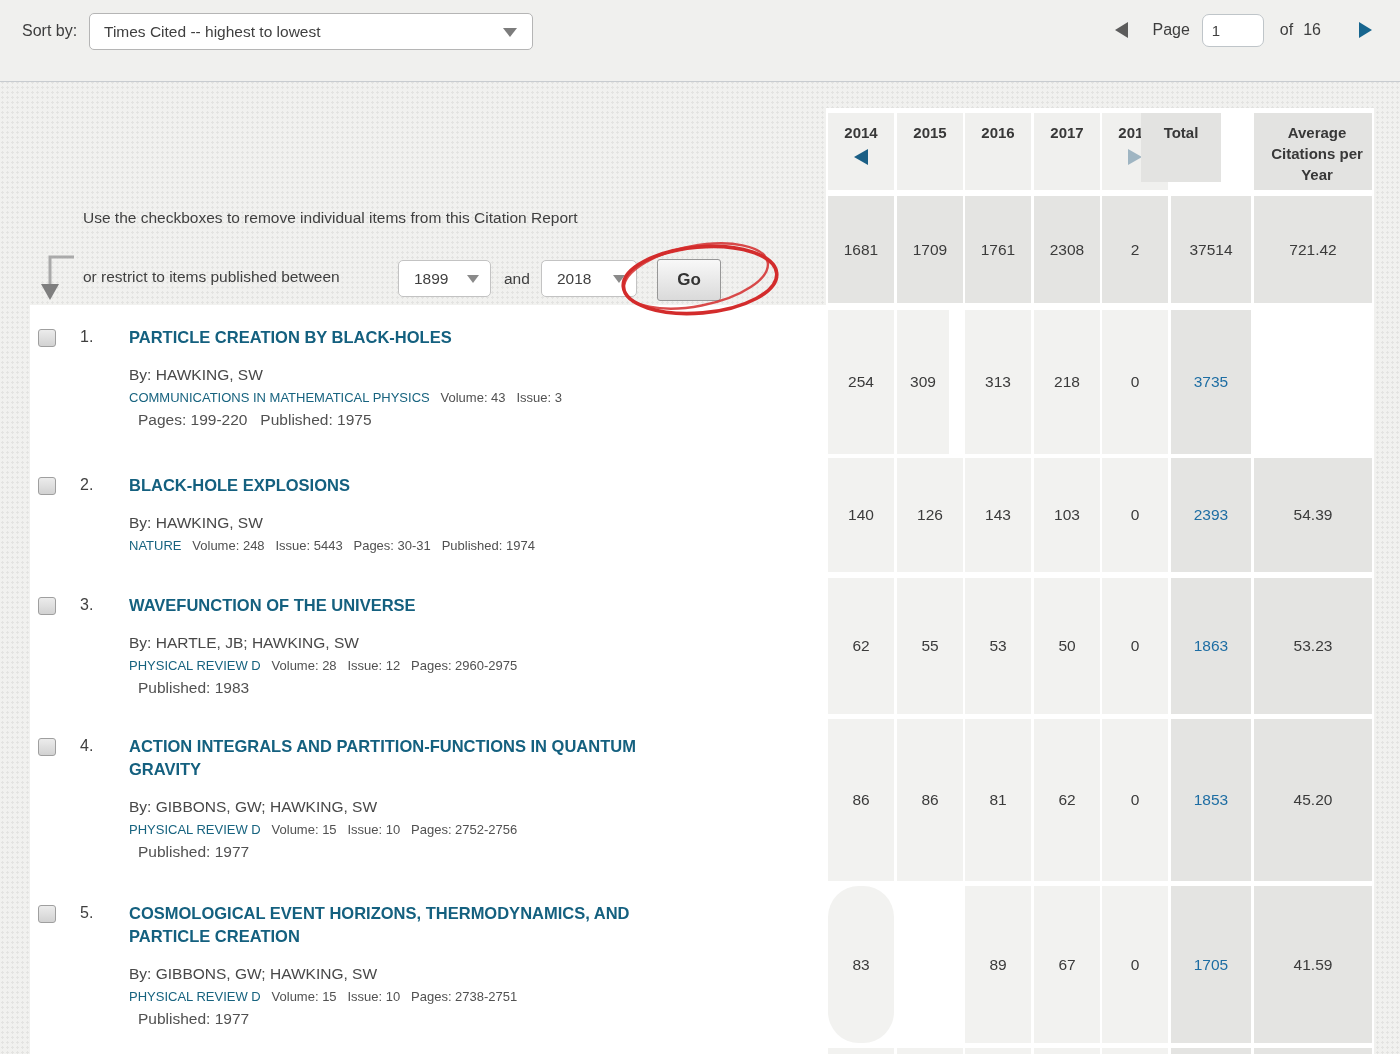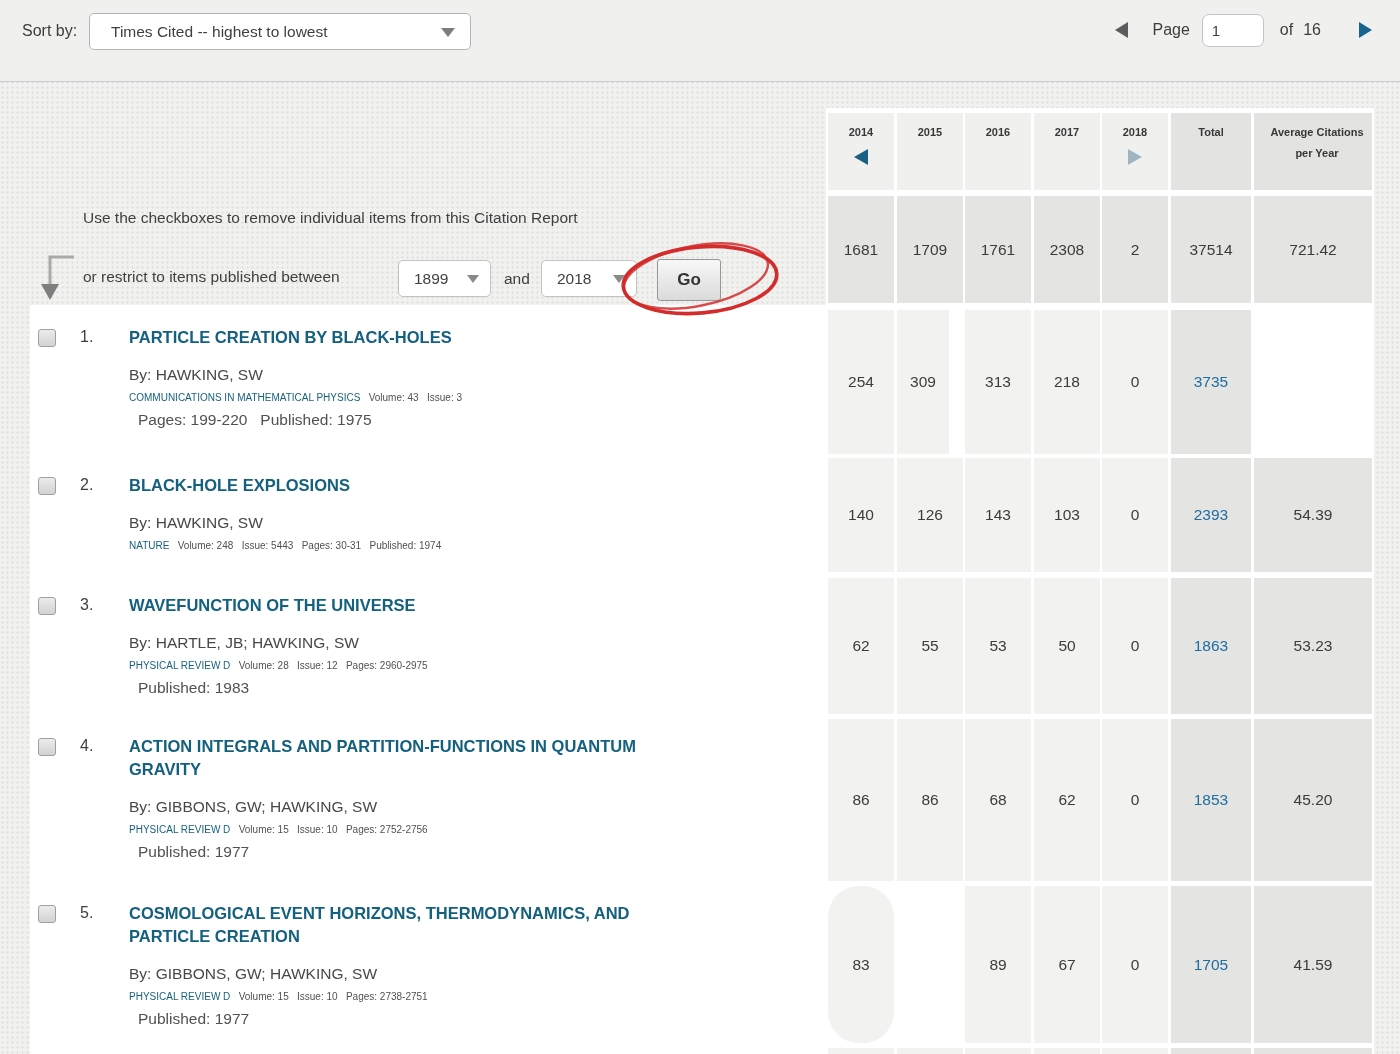--- a/index.html
+++ b/index.html
@@ -7,23 +7,23 @@
     position:relative; width:1400px; height:1054px; overflow:hidden;
     font-family:"Liberation Sans","DejaVu Sans",sans-serif;
     background-color:#f1f1ef;
     background-image:radial-gradient(circle,#e3e3e1 1px, rgba(0,0,0,0) 1.1px);
     background-size:5px 5px;
   }
   
   .topbar{position:absolute;left:0;top:0;width:1400px;height:81px;
     background:#f0f0ee;border-bottom:1px solid #c8ccd0;}
   .sort-label{position:absolute;left:22px;top:22px;font-size:16px;color:#3d3d3d;}
-  .sort-select{position:absolute;left:89px;top:13px;width:382px;height:37px;background:#fff;
+  .sort-select{position:absolute;left:89px;top:13px;width:444px;height:37px;background:#fff;
     border:1px solid #b5b5b5;border-radius:5px;box-sizing:border-box;
-    display:flex;align-items:center;padding-left:21px;font-size:15.5px;color:#3f3f3f;cursor:pointer;}
+    display:flex;align-items:center;padding-left:14px;font-size:15.5px;color:#3f3f3f;cursor:pointer;}
   .tri-down{width:0;height:0;border-left:7px solid transparent;border-right:7px solid transparent;
     border-top:9px solid #7c7c7c;}
   .sort-select .tri-down{position:absolute;right:15px;top:14px;}
   .pager{position:absolute;right:28px;top:10px;height:40px;display:flex;align-items:center;}
   .tri-left{width:0;height:0;border-top:8px solid transparent;border-bottom:8px solid transparent;
     border-right:13px solid #5c5c5c;cursor:pointer;}
   .tri-right{width:0;height:0;border-top:8px solid transparent;border-bottom:8px solid transparent;
     border-left:13px solid #17658e;cursor:pointer;}
   .page-label{font-size:16px;color:#3d3d3d;margin:0 12px 0 24px;}
   .page-input{width:62px;height:33px;border:1px solid #bfc5c9;border-radius:7px;background:#fff;
@@ -49,37 +49,37 @@
   .go-annot{position:absolute;left:610px;top:234px;width:180px;height:94px;pointer-events:none;z-index:5;}
 
   
   .list-panel{position:absolute;left:30px;top:305px;width:796px;height:749px;background:#ffffff;}
   .grid-panel{position:absolute;left:826px;top:108px;width:548px;height:946px;background:#ffffff;}
 
   
   .cell{position:absolute;display:flex;align-items:center;justify-content:center;
     font-size:15.5px;color:#3b3b3b;}
   .hcell{position:absolute;box-sizing:border-box;display:flex;flex-direction:column;align-items:center;
-    padding-top:9px;font-weight:bold;font-size:11px;color:#383838;text-align:center;line-height:21px;}
+    padding-top:9px;font-weight:bold;font-size:15px;color:#383838;text-align:center;line-height:21px;}
   .total-link{color:#1d6da3;text-decoration:none;cursor:pointer;}
   .sort-tri-left{margin-top:6px;width:0;height:0;border-top:8px solid transparent;
     border-bottom:8px solid transparent;border-right:14px solid #1b5f85;cursor:pointer;}
   .sort-tri-right{margin-top:6px;width:0;height:0;border-top:8px solid transparent;
     border-bottom:8px solid transparent;border-left:14px solid #9fb5c2;cursor:pointer;}
 
   
   .entry{position:absolute;left:30px;width:796px;}
   .entry .cb{position:absolute;left:8px;top:3px;width:16px;height:16px;border:1px solid #9f9f9f;
     border-radius:3px;background:linear-gradient(#ececec,#d2d2d2);cursor:pointer;}
   .entry .num{position:absolute;left:50px;top:2px;font-size:16px;color:#3f3f3f;}
   .entry .etext{position:absolute;left:99px;top:0;width:690px;}
   .title-link{display:block;max-width:525px;font-size:16.5px;font-weight:bold;color:#14607f;
     line-height:23px;text-decoration:none;cursor:pointer;}
   .byline{margin-top:15px;font-size:15.5px;color:#484848;line-height:22px;white-space:pre-wrap;}
-  .jline{font-size:10px;line-height:23px;white-space:pre-wrap;}
+  .jline{font-size:13px;line-height:23px;white-space:pre-wrap;}
   .jlink{color:#17637f;text-decoration:none;cursor:pointer;}
   .jmeta{color:#515151;}
   .line2{font-size:15.5px;color:#515151;line-height:22px;padding-left:9px;white-space:pre-wrap;}
 </style>
 </head>
 <body>
 
 <div id="screen">
 
   <div class="topbar">
@@ -132,21 +132,21 @@
     <div class="hcell" style="left: 965px; top: 113px; width: 66px; height: 77px; background: rgb(240, 240, 238);">
       <span>2016</span>
     </div>
     <div class="hcell" style="left: 1034px; top: 113px; width: 66px; height: 77px; background: rgb(240, 240, 238);">
       <span>2017</span>
     </div>
     <div class="hcell" style="left: 1102px; top: 113px; width: 66px; height: 77px; background: rgb(240, 240, 238);">
       <span>2018</span>
       <span class="sort-tri-right"></span>
     </div>
-    <div class="hcell" style="left: 1171px; top: 113px; width: 80px; height: 77px; background: rgb(227, 227, 225);">Total</div>
+    <div class="hcell" style="left: 1141px; top: 113px; width: 80px; height: 69px; background: rgb(227, 227, 225);">Total</div>
     <div class="hcell" style="left: 1254px; top: 113px; width: 118px; height: 77px; background: rgb(227, 227, 225); padding-left: 10px; padding-right: 2px;">Average Citations per Year</div>
     <div class="cell" style="left: 828px; top: 196px; width: 66px; height: 107px; background: rgb(228, 228, 226);">1681</div>
     <div class="cell" style="left: 897px; top: 196px; width: 66px; height: 107px; background: rgb(228, 228, 226);">1709</div>
     <div class="cell" style="left: 965px; top: 196px; width: 66px; height: 107px; background: rgb(228, 228, 226);">1761</div>
     <div class="cell" style="left: 1034px; top: 196px; width: 66px; height: 107px; background: rgb(228, 228, 226);">2308</div>
     <div class="cell" style="left: 1102px; top: 196px; width: 66px; height: 107px; background: rgb(228, 228, 226);">2</div>
     <div class="cell" style="left: 1171px; top: 196px; width: 80px; height: 107px; background: rgb(228, 228, 226);">37514</div>
     <div class="cell" style="left: 1254px; top: 196px; width: 118px; height: 107px; background: rgb(228, 228, 226);">721.42</div>
     <div class="cell" style="left: 828px; top: 310px; width: 66px; height: 144px; background: rgb(242, 242, 240);">254</div>
     <div class="cell" style="left: 897px; top: 310px; width: 52px; height: 144px; background: rgb(242, 242, 240);">309</div>
@@ -169,21 +169,21 @@
     <div class="cell" style="left: 897px; top: 578px; width: 66px; height: 136px; background: rgb(242, 242, 240);">55</div>
     <div class="cell" style="left: 965px; top: 578px; width: 66px; height: 136px; background: rgb(242, 242, 240);">53</div>
     <div class="cell" style="left: 1034px; top: 578px; width: 66px; height: 136px; background: rgb(242, 242, 240);">50</div>
     <div class="cell" style="left: 1102px; top: 578px; width: 66px; height: 136px; background: rgb(242, 242, 240);">0</div>
     <div class="cell" style="left: 1171px; top: 578px; width: 80px; height: 136px; background: rgb(228, 228, 226);">
       <a class="total-link">1863</a>
     </div>
     <div class="cell" style="left: 1254px; top: 578px; width: 118px; height: 136px; background: rgb(228, 228, 226);">53.23</div>
     <div class="cell" style="left: 828px; top: 719px; width: 66px; height: 162px; background: rgb(242, 242, 240);">86</div>
     <div class="cell" style="left: 897px; top: 719px; width: 66px; height: 162px; background: rgb(242, 242, 240);">86</div>
-    <div class="cell" style="left: 965px; top: 719px; width: 66px; height: 162px; background: rgb(242, 242, 240);">68</div>
+    <div class="cell" style="left: 965px; top: 719px; width: 66px; height: 162px; background: rgb(242, 242, 240);">81</div>
     <div class="cell" style="left: 1034px; top: 719px; width: 66px; height: 162px; background: rgb(242, 242, 240);">62</div>
     <div class="cell" style="left: 1102px; top: 719px; width: 66px; height: 162px; background: rgb(242, 242, 240);">0</div>
     <div class="cell" style="left: 1171px; top: 719px; width: 80px; height: 162px; background: rgb(228, 228, 226);">
       <a class="total-link">1853</a>
     </div>
     <div class="cell" style="left: 1254px; top: 719px; width: 118px; height: 162px; background: rgb(228, 228, 226);">45.20</div>
     <div class="cell" style="left: 828px; top: 886px; width: 66px; height: 157px; background: rgb(242, 242, 240); border-radius: 31px;">83</div>
     <div class="cell" style="left: 965px; top: 886px; width: 66px; height: 157px; background: rgb(242, 242, 240);">89</div>
     <div class="cell" style="left: 1034px; top: 886px; width: 66px; height: 157px; background: rgb(242, 242, 240);">67</div>
     <div class="cell" style="left: 1102px; top: 886px; width: 66px; height: 157px; background: rgb(242, 242, 240);">0</div>

